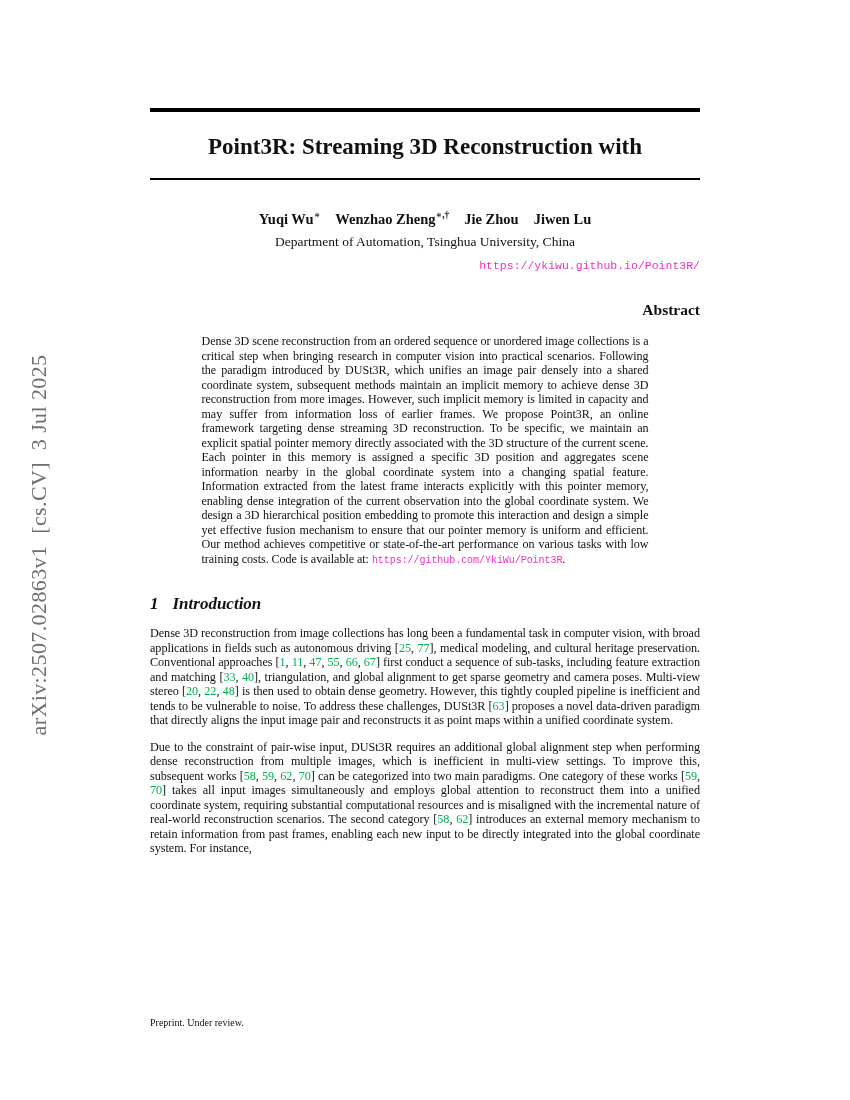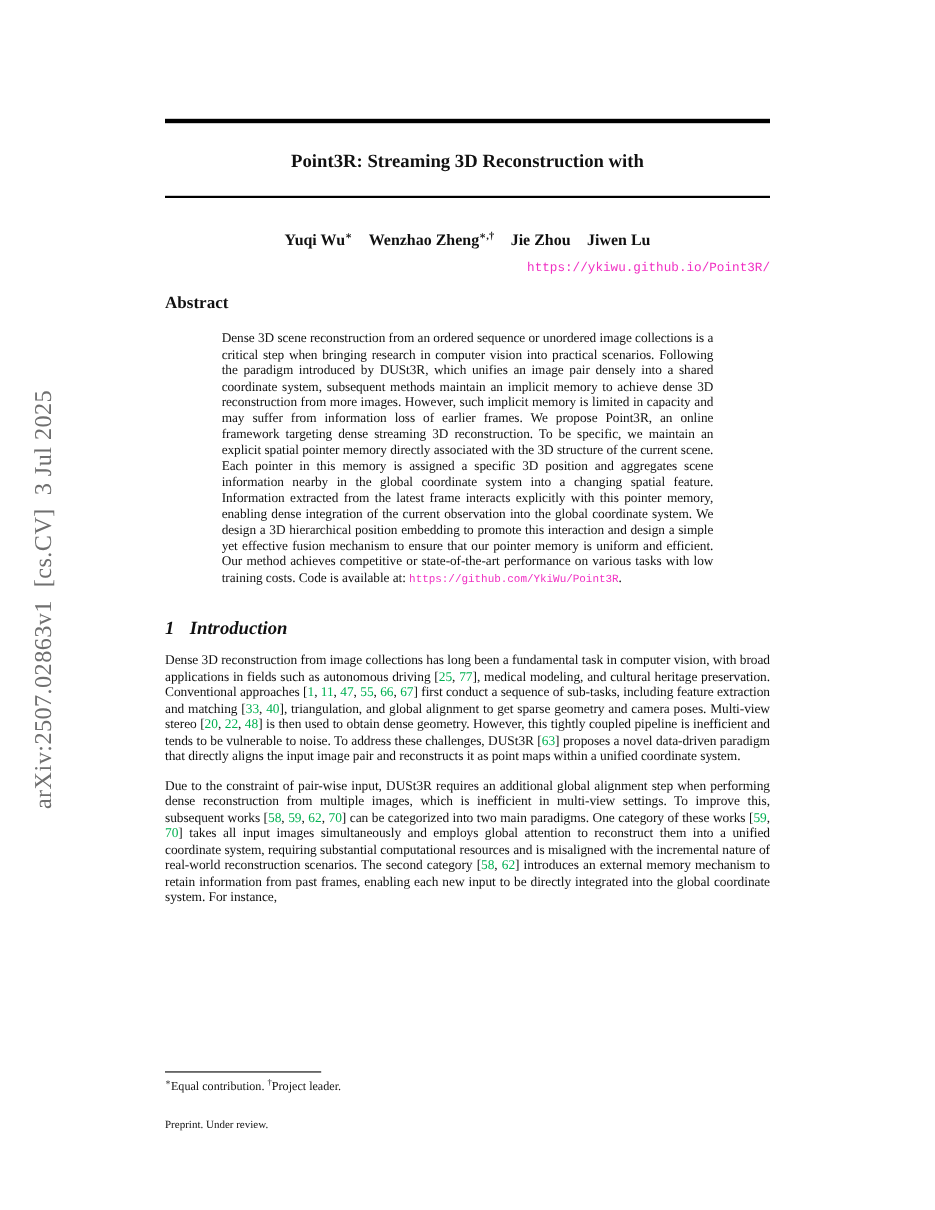--- a/index.html
+++ b/index.html
@@ -20,40 +20,40 @@
     color:var(--color-watermark,#6f6f6f);
   }
 
   .content { position:absolute; left:150px; top:108px; width:550px; }
 
   .rule-thick { height:4px; background:#000; }
   .rule-thin  { height:1.5px; background:#000; margin-top:16px; }
 
   .title {
     margin-top:20px; text-align:center;
-    font-weight:bold; font-size:17px; line-height:30px;
+    font-weight:bold; font-size:23px; line-height:30px;
     font-family:"Liberation Serif","DejaVu Serif",serif;
   }
 
   .authors { margin-top:30px; text-align:center; font-size:14.5px; font-weight:bold; }
   .author + .author { margin-left:15px; }
   .author sup { font-size:9.5px; vertical-align:super; }
 
   .affiliation { margin-top:6px; text-align:center; font-size:13.5px; }
 
   .project-url { margin-top:5px; text-align:right; }
   .mono-link, .inline-link {
     font-family:"Liberation Mono","DejaVu Sans Mono",monospace;
     color:var(--color-link,#f02fc2);
     cursor:pointer;
   }
   .project-url .mono-link { font-size:11.5px; }
   .inline-link { font-size:10px; }
 
-  .abstract-heading { margin-top:16px; text-align:left; font-size:15.5px; font-weight:bold; }
+  .abstract-heading { margin-top:28px; text-align:right; font-size:15.5px; font-weight:bold; }
   .abstract-body {
     width:447px; margin:15px auto 0;
     font-size:12.1px; line-height:14.5px;
     text-align:justify; letter-spacing:-0.05px;
   }
 
   .section-heading { margin-top:26px; font-size:17px; font-weight:bold;font-style:italic; }
   .section-heading .sec-num { margin-right:14px; }
 
   .para {
@@ -85,39 +85,36 @@
     <h1 class="title">
       <span>Point3R: Streaming 3D Reconstruction with</span><br>
     </h1>
 
     <div class="rule-thin"></div>
 
     <div class="authors">
       <span class="author"><span>Yuqi Wu</span><sup>∗</sup></span><span class="author"><span>Wenzhao Zheng</span><sup>∗,†</sup></span><span class="author"><span>Jie Zhou</span><sup></sup></span><span class="author"><span>Jiwen Lu</span><sup></sup></span>
     </div>
 
+    <div class="affiliation">Department of Automation, Tsinghua University, China</div>
 
     <div class="project-url">
       <span class="mono-link">https://ykiwu.github.io/Point3R/</span>
     </div>
 
     <div class="abstract-heading">Abstract</div>
 
     <div class="abstract-body">Dense 3D scene reconstruction from an ordered sequence or unordered image collections is a critical step when bringing research in computer vision into practical scenarios. Following the paradigm introduced by DUSt3R, which unifies an image pair densely into a shared coordinate system, subsequent methods maintain an implicit memory to achieve dense 3D reconstruction from more images. However, such implicit memory is limited in capacity and may suffer from information loss of earlier frames. We propose Point3R, an online framework targeting dense streaming 3D reconstruction. To be specific, we maintain an explicit spatial pointer memory directly associated with the 3D structure of the current scene. Each pointer in this memory is assigned a specific 3D position and aggregates scene information nearby in the global coordinate system into a changing spatial feature. Information extracted from the latest frame interacts explicitly with this pointer memory, enabling dense integration of the current observation into the global coordinate system. We design a 3D hierarchical position embedding to promote this interaction and design a simple yet effective fusion mechanism to ensure that our pointer memory is uniform and efficient. Our method achieves competitive or state-of-the-art performance on various tasks with low training costs. Code is available at: <span class="inline-link">https://github.com/YkiWu/Point3R</span>.</div>
 
     <div class="section-heading">
       <span class="sec-num">1</span><span>Introduction</span>
     </div>
 
     <div class="para">Dense 3D reconstruction from image collections has long been a fundamental task in computer vision, with broad applications in fields such as autonomous driving [<span class="cite">25</span>, <span class="cite">77</span>], medical modeling, and cultural heritage preservation. Conventional approaches [<span class="cite">1</span>, <span class="cite">11</span>, <span class="cite">47</span>, <span class="cite">55</span>, <span class="cite">66</span>, <span class="cite">67</span>] first conduct a sequence of sub-tasks, including feature extraction and matching [<span class="cite">33</span>, <span class="cite">40</span>], triangulation, and global alignment to get sparse geometry and camera poses. Multi-view stereo [<span class="cite">20</span>, <span class="cite">22</span>, <span class="cite">48</span>] is then used to obtain dense geometry. However, this tightly coupled pipeline is inefficient and tends to be vulnerable to noise. To address these challenges, DUSt3R [<span class="cite">63</span>] proposes a novel data-driven paradigm that directly aligns the input image pair and reconstructs it as point maps within a unified coordinate system.</div>
 
     <div class="para">Due to the constraint of pair-wise input, DUSt3R requires an additional global alignment step when performing dense reconstruction from multiple images, which is inefficient in multi-view settings. To improve this, subsequent works [<span class="cite">58</span>, <span class="cite">59</span>, <span class="cite">62</span>, <span class="cite">70</span>] can be categorized into two main paradigms. One category of these works [<span class="cite">59</span>, <span class="cite">70</span>] takes all input images simultaneously and employs global attention to reconstruct them into a unified coordinate system, requiring substantial computational resources and is misaligned with the incremental nature of real-world reconstruction scenarios. The second category [<span class="cite">58</span>, <span class="cite">62</span>] introduces an external memory mechanism to retain information from past frames, enabling each new input to be directly integrated into the global coordinate system. For instance,</div>
 
   </div>
 
-  <div class="footnote-block">
-    <div class="footnote-rule"></div>
-    <div class="footnote"><sup>∗</sup>Equal contribution. <sup>†</sup>Project leader.</div>
-  </div>
 
   <div class="footer-note">Preprint. Under review.</div>
 
 </div>
 
 </body></html>

